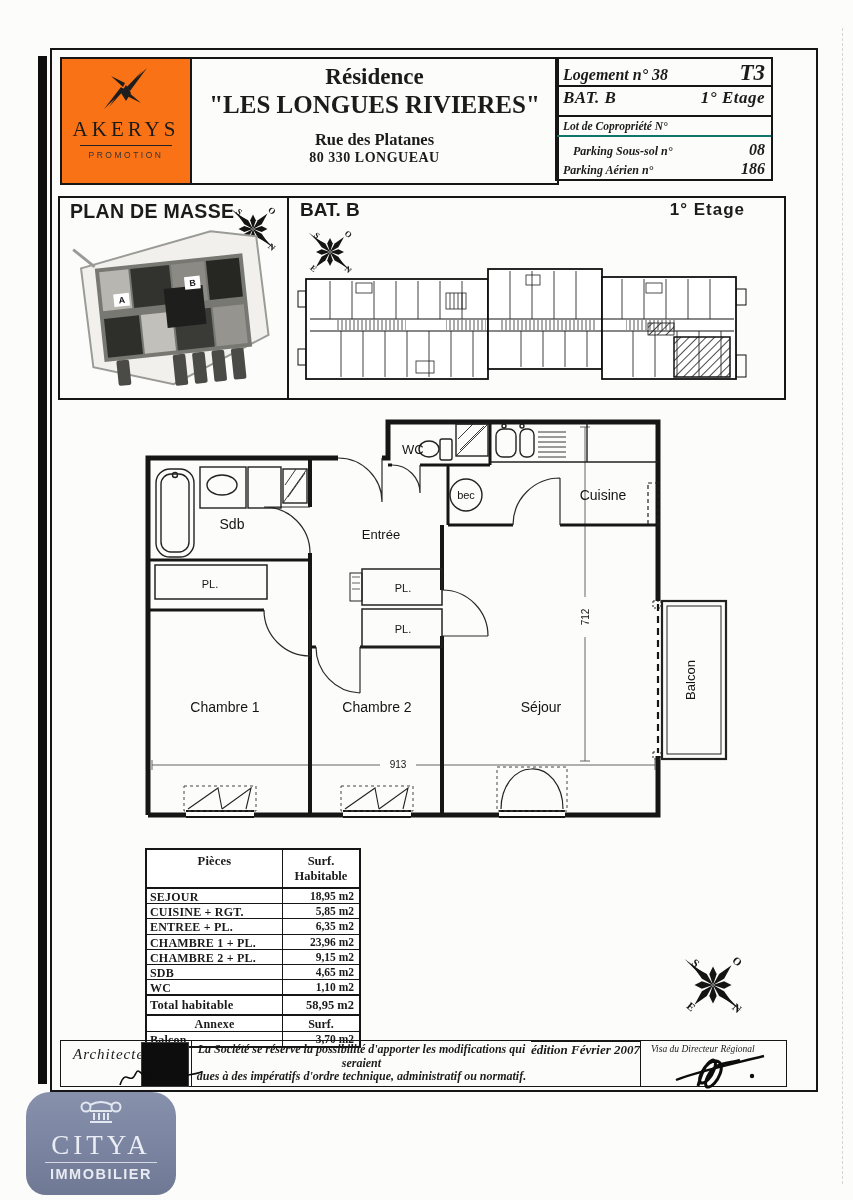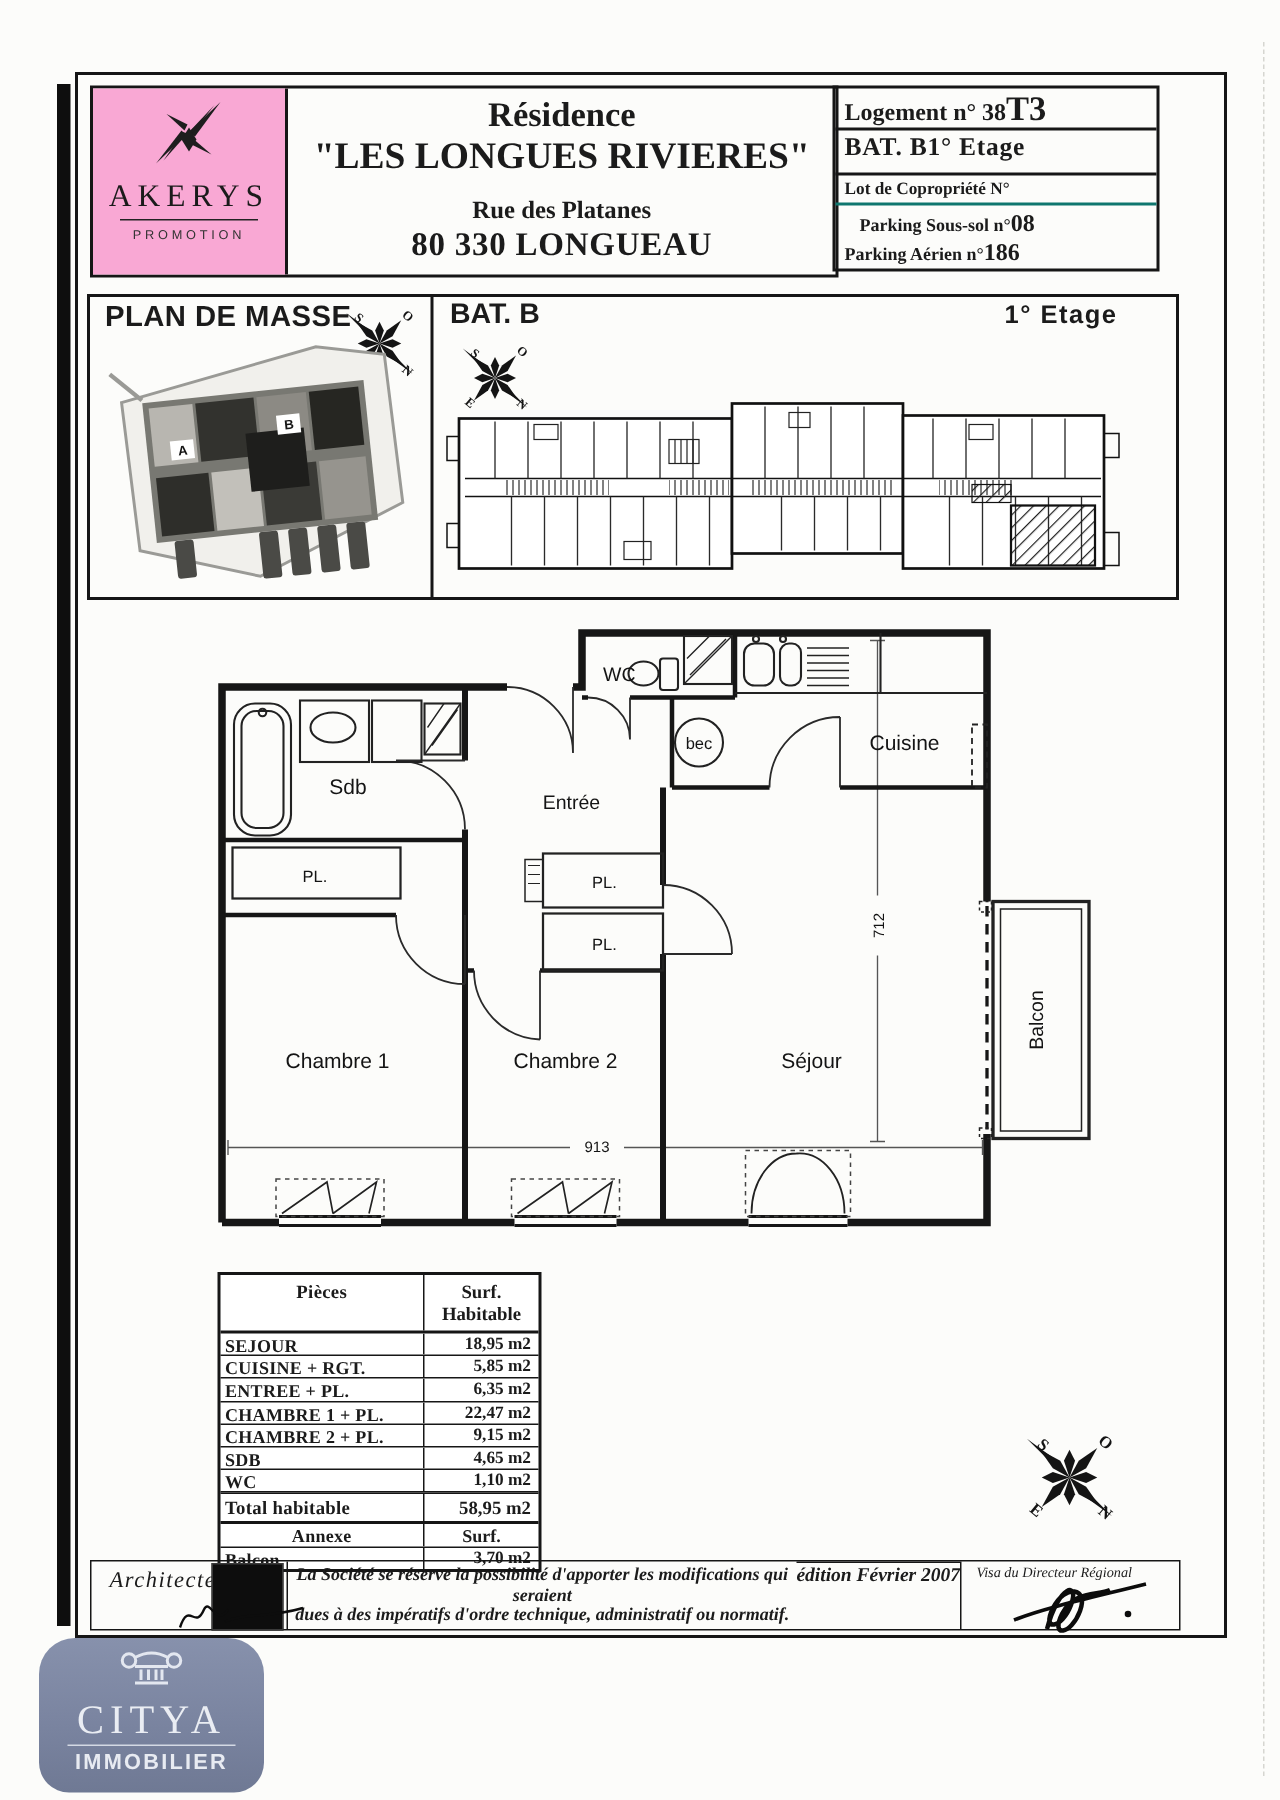--- a/index.html
+++ b/index.html
@@ -8,31 +8,31 @@
   .abs{position:absolute;}
   .sans{font-family:"Liberation Sans",sans-serif;}
 
   
   #outer-frame{left:50px;top:48px;width:764px;height:1040px;border:2px solid #161616;}
   #left-scan-bar{left:38px;top:56px;width:9px;height:1028px;background:#0e0e0e;}
   #right-dash-line{left:842px;top:28px;height:1156px;border-left:1px dashed #c6c6c0;opacity:.7;}
 
   
   #header-left-box{left:60px;top:57px;width:495px;height:124px;border:2px solid #161616;display:flex;}
-  #logo-cell{width:130px;border-right:2px solid #161616;background:#f9a8d4;text-align:center;padding-top:8px;box-sizing:border-box;}
+  #logo-cell{width:130px;border-right:2px solid #161616;background:#f97316;text-align:center;padding-top:8px;box-sizing:border-box;}
   #brand-name{font-size:21px;letter-spacing:4px;margin-top:2px;}
   #brand-rule{width:92px;border-top:1.6px solid #222;margin:3px auto 4px;}
   #brand-tagline{font-size:8.5px;letter-spacing:2.5px;color:#333;}
   #title-cell{flex:1;text-align:center;font-weight:bold;}
   #title-residence{font-size:23px;margin-top:5px;}
   #title-name{font-size:25px;margin-top:1px;}
   #title-street{font-size:16.5px;margin-top:11px;}
-  #title-city{font-size:22px;letter-spacing:.5px;text-align:center;}
+  #title-city{font-size:14px;letter-spacing:.5px;text-align:center;}
   #header-info-box{left:555px;top:57px;width:218px;height:124px;border:2px solid #161616;box-sizing:border-box;}
-  .info-row{display:flex;align-items:baseline;padding:1px 6px 0;font-weight:bold;box-sizing:border-box;}
+  .info-row{display:flex;justify-content:space-between;align-items:baseline;padding:1px 6px 0;font-weight:bold;box-sizing:border-box;font-style:italic;}
   #info-row-1{height:28px;border-bottom:2px solid #161616;font-size:16px;}
   #info-row-1 .val{font-size:23px;}
   #info-row-2{height:30px;border-bottom:2px solid #161616;font-size:17px;letter-spacing:.5px;}
   #info-row-3{height:20px;border-bottom:2px solid #0f766e;font-size:11.5px;padding-top:3px;}
   #info-row-4{height:22px;font-size:12px;padding-top:4px;margin-left:10px;}
   #info-row-4 .val,#info-row-5 .val{font-size:16px;}
   #info-row-5{height:22px;font-size:12px;}
 
   
   #plan-box{left:58px;top:196px;width:728px;height:204px;border:2px solid #161616;box-sizing:border-box;}
@@ -354,21 +354,21 @@
     <div class="t-row t-data">
       <div class="t-label">CUISINE + RGT.</div>
       <div class="t-value">5,85 m2</div>
     </div>
     <div class="t-row t-data">
       <div class="t-label">ENTREE + PL.</div>
       <div class="t-value">6,35 m2</div>
     </div>
     <div class="t-row t-data">
       <div class="t-label">CHAMBRE 1 + PL.</div>
-      <div class="t-value">22,47 m2</div>
+      <div class="t-value">23,96 m2</div>
     </div>
     <div class="t-row t-data">
       <div class="t-label">CHAMBRE 2 + PL.</div>
       <div class="t-value">9,15 m2</div>
     </div>
     <div class="t-row t-data">
       <div class="t-label">SDB</div>
       <div class="t-value">4,65 m2</div>
     </div>
     <div class="t-row t-data">

